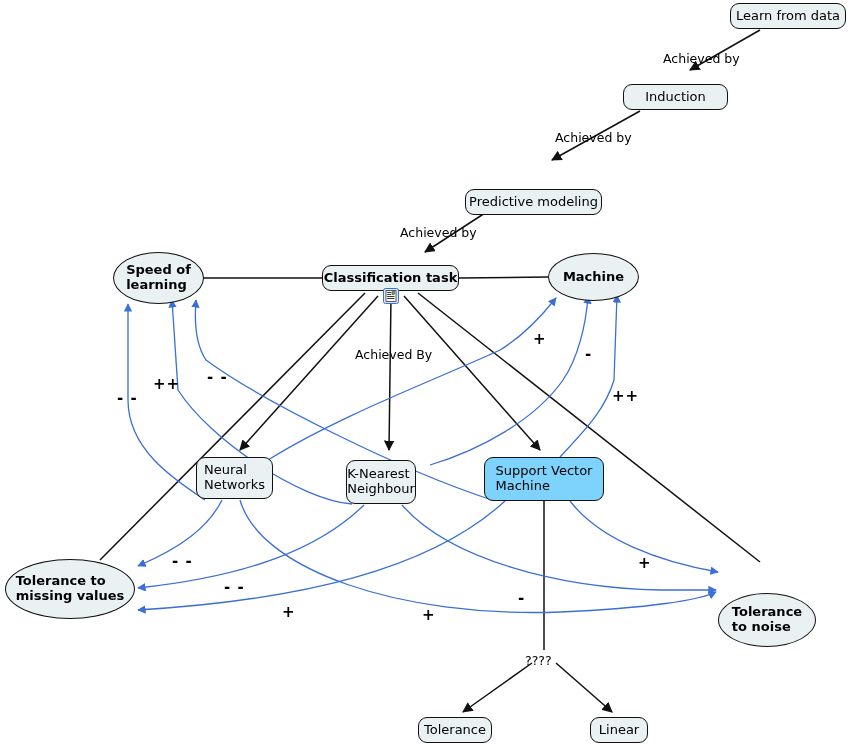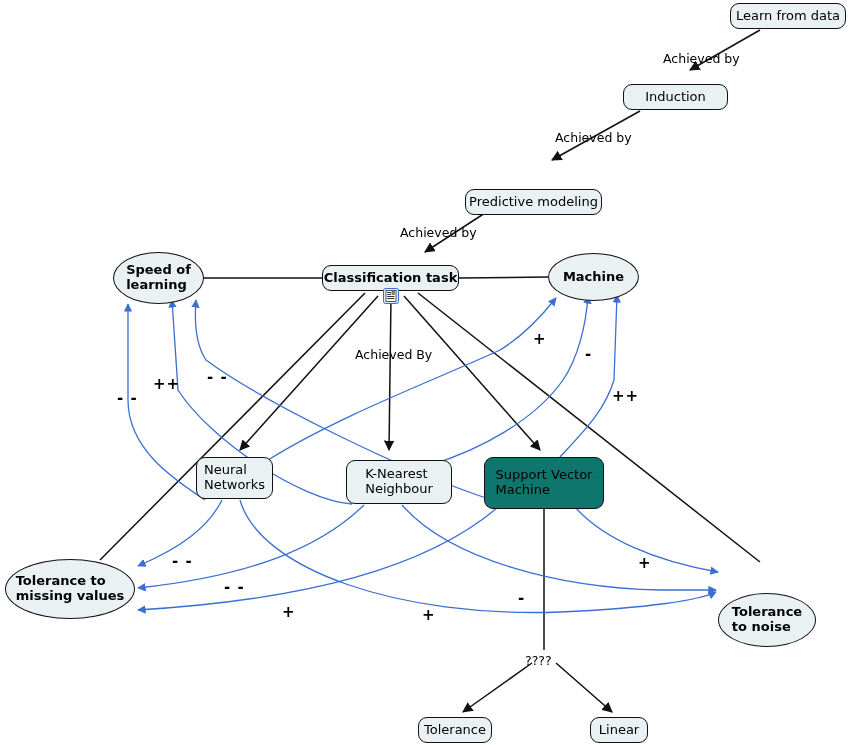--- a/index.html
+++ b/index.html
@@ -138,25 +138,25 @@
         <span style="white-space: pre-line;">Speed of
 learning</span>
       </div>
       <div class="node ellipse bold" style="left: 548px; top: 253px; width: 91px; height: 48px; background: rgb(234, 241, 243); border-color: rgb(17, 17, 17);">
         <span style="white-space: pre-line;">Machine</span>
       </div>
       <div class="node rect" style="left: 196px; top: 457px; width: 77px; height: 42px; background: rgb(234, 241, 243); border-color: rgb(17, 17, 17);">
         <span style="white-space: pre-line;">Neural
 Networks</span>
       </div>
-      <div class="node rect" style="left: 346px; top: 460px; width: 106px; height: 44px; background: rgb(234, 241, 243); border-color: rgb(17, 17, 17);">
+      <div class="node rect" style="left: 346px; top: 460px; width: 70px; height: 44px; background: rgb(234, 241, 243); border-color: rgb(17, 17, 17);">
         <span style="white-space: pre-line;">K-Nearest
 Neighbour</span>
       </div>
-      <div class="node rect" style="left: 484px; top: 457px; width: 120px; height: 52px; background: #0f766e; border-color: rgb(17, 17, 17);">
+      <div class="node rect" style="left: 484px; top: 457px; width: 120px; height: 44px; background: #7dd3fc; border-color: rgb(17, 17, 17);">
         <span style="white-space: pre-line;">Support Vector
 Machine</span>
       </div>
       <div class="node ellipse bold" style="left: 5px; top: 559px; width: 130px; height: 60px; background: rgb(234, 241, 243); border-color: rgb(17, 17, 17);">
         <span style="white-space: pre-line;">Tolerance to
 missing values</span>
       </div>
       <div class="node ellipse bold" style="left: 718px; top: 593px; width: 98px; height: 54px; background: rgb(234, 241, 243); border-color: rgb(17, 17, 17);">
         <span style="white-space: pre-line;">Tolerance
 to noise</span>

